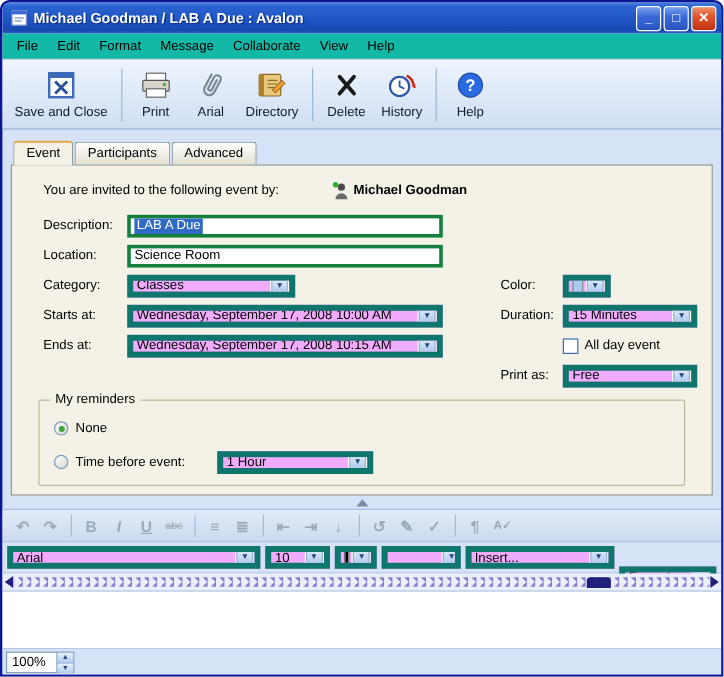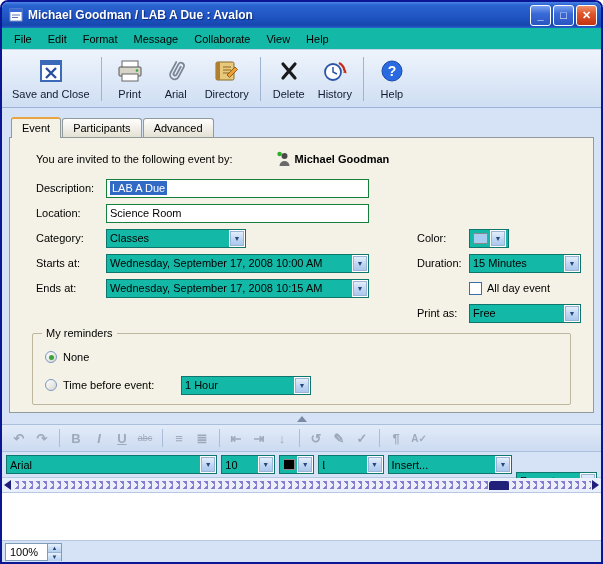--- a/index.html
+++ b/index.html
@@ -73,27 +73,27 @@
   }
   .frow{display:flex;align-items:center;height:20px;margin:0 12px 5px 26px;}
   .frow.invite{margin-bottom:10px;height:18px;}
   .llabel{width:70px;flex:0 0 70px;}
   .lfield{width:263px;flex:0 0 263px;display:flex;}
   .rgroup{margin-left:auto;display:flex;align-items:center;}
   .rlabel{width:52px;flex:0 0 52px;}
   .rcontrol{width:112px;flex:0 0 112px;display:flex;align-items:center;}
 
   .field{
-    height:19px;width:100%;border:1px solid #15803d;background:#fff;
+    height:19px;width:100%;border:3px solid #15803d;background:#fff;
     display:flex;align-items:center;padding-left:3px;font-size:11px;overflow:hidden;white-space:nowrap;
   }
   .sel{background:#316ac5;color:#fff;padding:1px 2px;}
 
   .combo{
-    height:19px;border:1px solid #0f766e;background:#14b8a6;
+    height:19px;border:5px solid #0f766e;background:#f0abfc;
     display:flex;align-items:center;padding-left:3px;font-size:11px;overflow:hidden;white-space:nowrap;
   }
   .combo .ctext{flex:1;overflow:hidden;white-space:nowrap;}
   .combo-btn{
     flex:0 0 16px;width:16px;height:17px;margin-left:2px;
     background:linear-gradient(180deg,#e7f1fd,#bcd4f1 60%,#a8c6ec);
     border:1px solid #fff;outline:1px solid #9ab4d8;outline-offset:-2px;
     display:flex;align-items:center;justify-content:center;
     color:#27477e;font-size:7px;
   }

